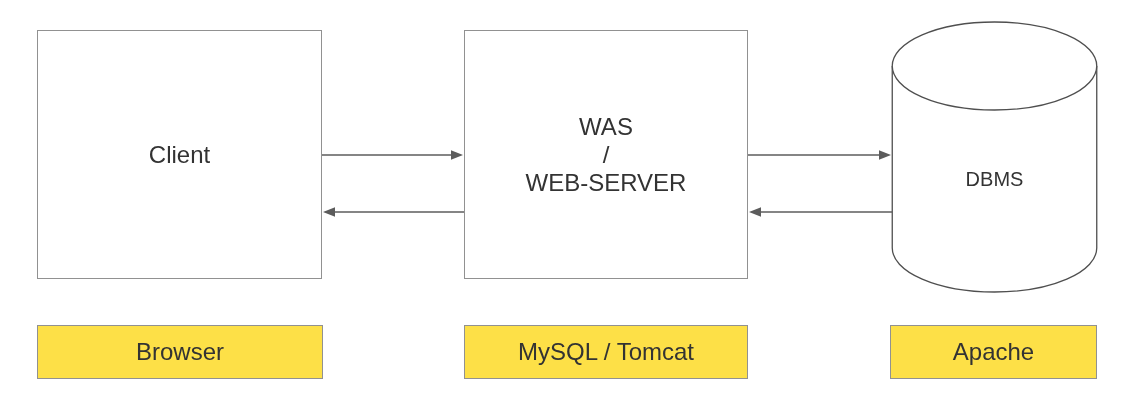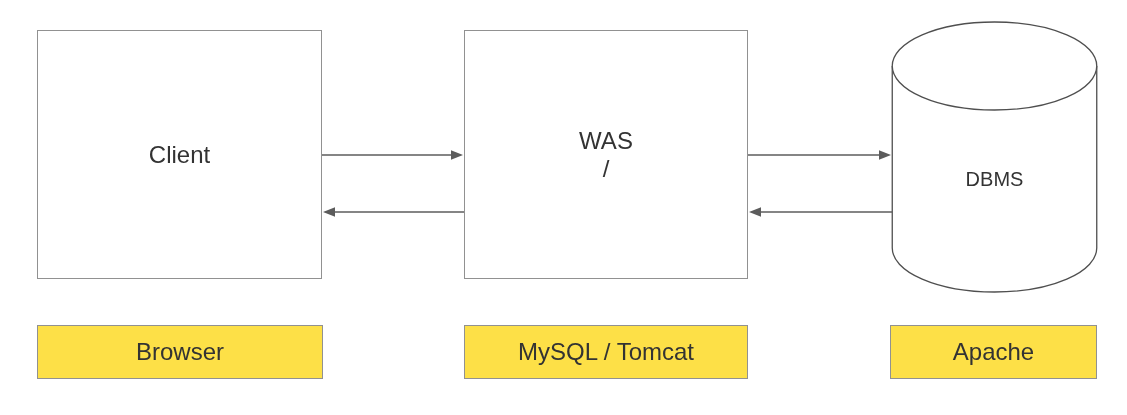--- a/index.html
+++ b/index.html
@@ -88,20 +88,21 @@
     </g>
   </svg>
 
   <div class="node-box client-box">
     <span>Client</span>
   </div>
 
   <div class="node-box server-box">
     <div class="tline">WAS</div>
     <div class="tline">/</div>
+    <div class="tline">WEB-SERVER</div>
   </div>
 
   <div class="dbms-label-wrap">
     <span>DBMS</span>
   </div>
 
   <div class="label-box browser-box">
     <span>Browser</span>
   </div>
 

